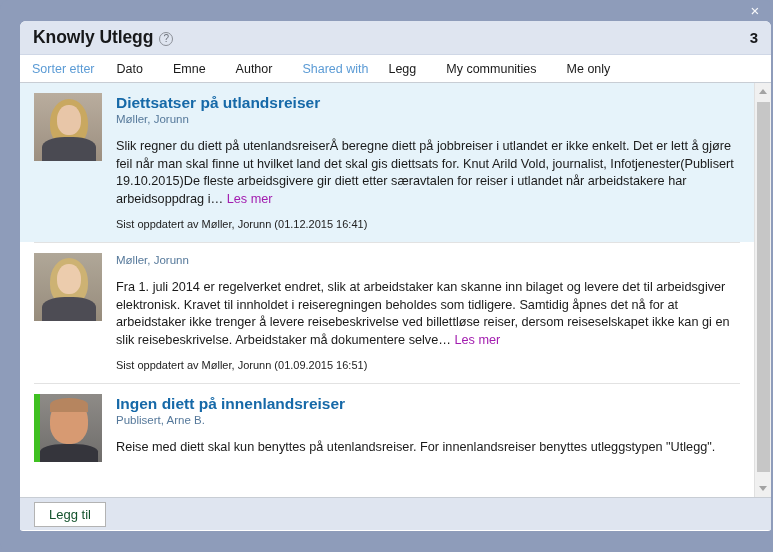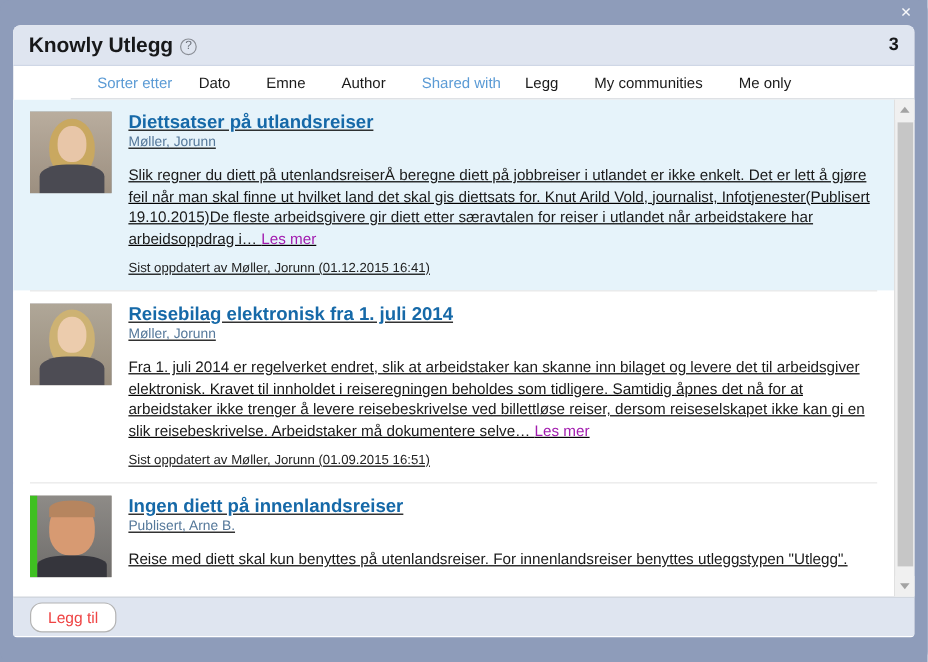--- a/index.html
+++ b/index.html
@@ -34,21 +34,21 @@
     font-size: 15px;
     line-height: 19px;
     text-align: center;
     cursor: pointer;
     opacity: .95;
   }
 
   
   .panel {
     position: absolute;
-    left: 11px; top: 21px;
+    left: 20px; top: 21px;
     width: 751px; height: 510px;
     background: #ffffff;
     border-radius: 6px 6px 3px 3px;
     overflow: hidden;
   }
 
   
   .panel-header {
     position: relative;
     height: 34px;
@@ -86,24 +86,23 @@
     color: #17181a;
   }
 
   
   .sortbar {
     height: 28px;
     background: #ffffff;
     border-bottom: 1px solid #c8cdd4;
     display: flex;
     align-items: center;
-    padding-left: 22px;
+    padding-left: 12px;
     font-size: 12.5px;
     white-space: nowrap;
-    margin-left: 48px;
   }
   .sortbar .lbl {
     color: #5b9bd5;
     margin-right: 22px;
   }
   .sortbar .opt {
     color: #1a1a1a;
     margin-right: 30px;
     cursor: pointer;
   }
@@ -123,21 +122,20 @@
     position: absolute;
     left: 0; top: 0;
     width: 734px; height: 414px;
     overflow: hidden;
   }
 
   .item {
     display: flex;
     padding: 10px 14px 12px 14px;
     background: #ffffff;
-    text-decoration: underline;
   }
   .item.selected { background: #e6f3fa; }
 
   .avatar {
     flex: 0 0 auto;
     width: 68px; height: 68px;
     margin-right: 14px;
     position: relative;
     overflow: hidden;
     background: #8a857f;
@@ -248,24 +246,24 @@
     height: 33px;
     background: #dfe5f0;
     border-top: 1px solid #c8cdd4;
     display: flex;
     align-items: center;
     padding-left: 14px;
   }
   .btn-add {
     font-family: "Liberation Sans", sans-serif;
     font-size: 13px;
-    color: #ef4444;
+    color: #14532d;
     background: #ffffff;
     border: 1px solid #b3b3b3;
-    border-radius: 10px;
+    border-radius: 0;
     padding: 4px 14px;
     cursor: pointer;
   }
 </style>
 </head>
 <body>
 
 <div class="window-frame">
 
   <div class="titlebar">
@@ -316,21 +314,20 @@
         <div class="item">
           <div class="avatar">
             <div class="face f2">
               <div class="bg"></div>
                 <div class="hair"></div>
                 <div class="head"></div>
                 <div class="body"></div>
             </div>
           </div>
           <div class="item-body">
-            <div class="item-title">Reisebilag elektronisk fra 1. juli 2014</div>
             <div class="item-author">Møller, Jorunn</div>
             <div class="item-text"><span>Fra 1. juli 2014 er regelverket endret, slik at arbeidstaker kan skanne inn bilaget og levere det til arbeidsgiver elektronisk. Kravet til innholdet i reiseregningen beholdes som tidligere. Samtidig åpnes det nå for at arbeidstaker ikke trenger å levere reisebeskrivelse ved billettløse reiser, dersom reiseselskapet ikke kan gi en slik reisebeskrivelse. Arbeidstaker må dokumentere selve… </span><span class="read-more">Les mer</span></div>
             <div class="item-meta">Sist oppdatert av Møller, Jorunn (01.09.2015 16:51)</div>
           </div>
         </div>
 
         <div class="item-sep"></div>
 
         <div class="item">
           <div class="avatar">

